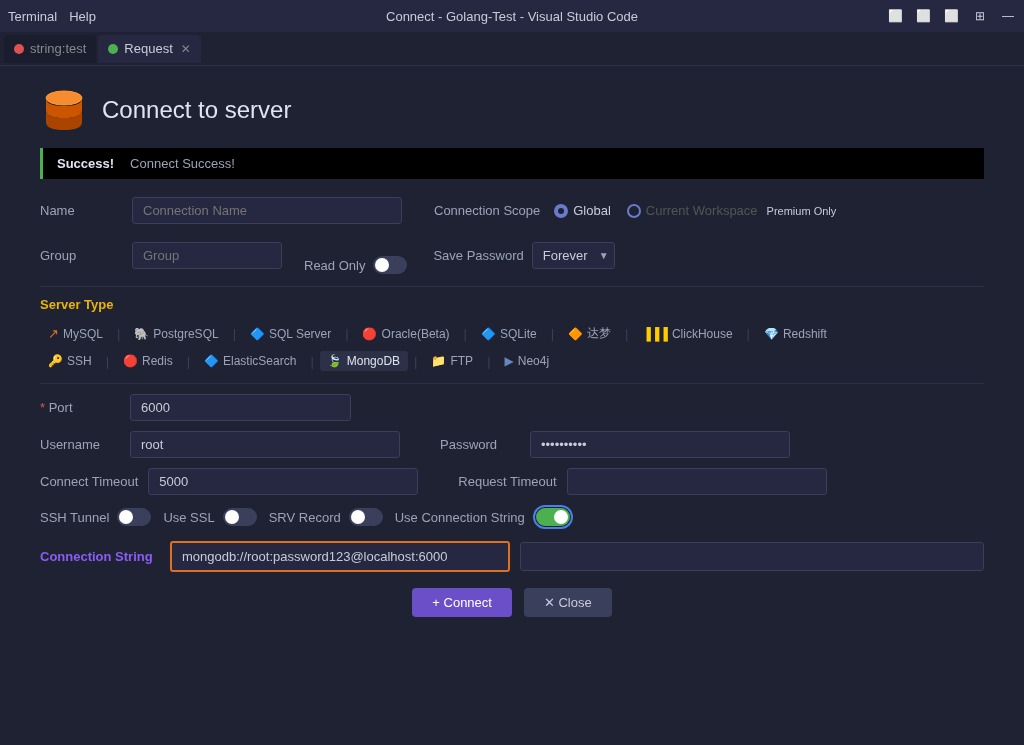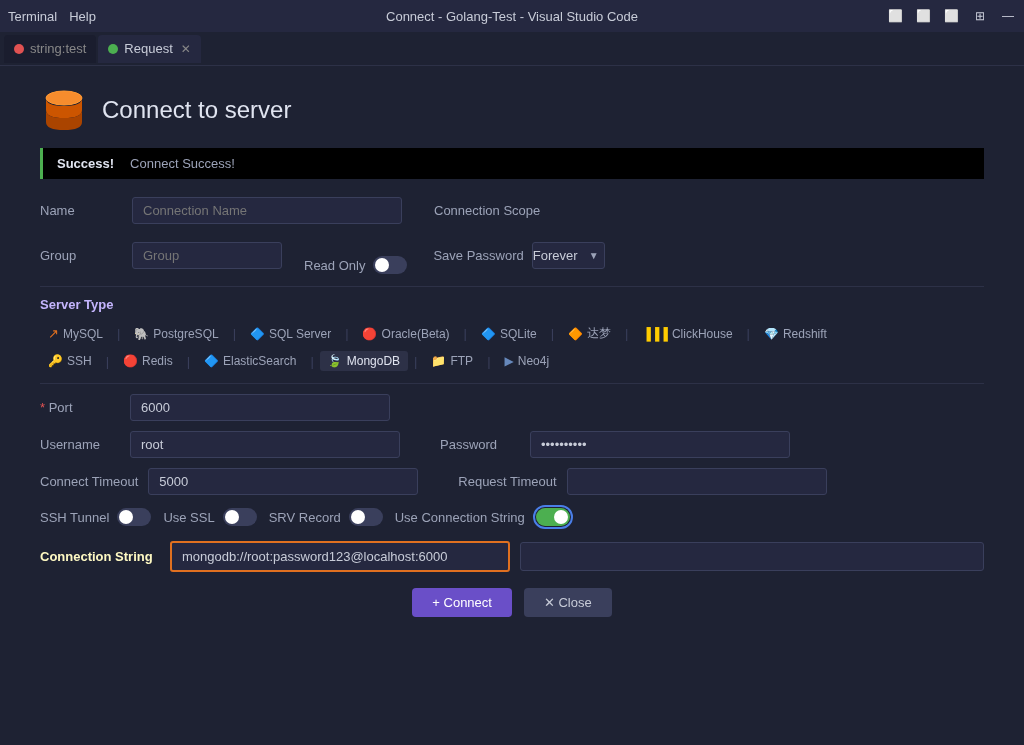--- a/index.html
+++ b/index.html
@@ -245,21 +245,21 @@
       transition: left 0.2s;
     }
     .toggle.on::after {
       left: 18px;
     }
     .toggle-label { color: #9ca3b8; font-size: 13px; }
 
     
     .section-title {
       font-weight: 600;
-      color: #c4b5fd;
+      color: #eab308;
       font-size: 13px;
       margin-bottom: 10px;
     }
     .server-type-section { margin-bottom: 12px; }
     .server-types-row {
       display: flex;
       align-items: center;
       flex-wrap: wrap;
       gap: 4px;
       margin-bottom: 6px;
@@ -297,21 +297,21 @@
     .select-wrap {
       position: relative;
       display: inline-flex;
       align-items: center;
     }
     .form-select {
       background: #252840;
       border: 1px solid #3a3f5c;
       border-radius: 3px;
       color: #c8ccd8;
-      padding: 5px 24px 5px 0;
+      padding: 5px 24px 5px 10px;
       font-size: 13px;
       appearance: none;
       cursor: pointer;
       outline: none;
     }
     .select-arrow {
       position: absolute;
       right: 6px;
       color: #9ca3b8;
       pointer-events: none;
@@ -443,20 +443,31 @@
   <div class="success-banner">
     <span class="success-label">Success!</span>
     <span class="success-msg">Connect Success!</span>
   </div>
 
   <div class="form-row">
     <span class="form-label">Name</span>
     <input class="form-input wide" type="text" placeholder="Connection Name" style="">
     <div class="scope-section">
       <span class="scope-label">Connection Scope</span>
+      <div class="radio-group">
+        <div class="radio-item">
+          <div class="radio-circle active"></div>
+          <span class="radio-text">Global</span>
+        </div>
+        <div class="radio-item">
+          <div class="radio-circle"></div>
+          <span class="radio-text disabled">Current Workspace</span>
+          <span class="premium-badge">Premium Only</span>
+        </div>
+      </div>
     </div>
   </div>
 
   <div class="form-row">
     <span class="form-label">Group</span>
     <input class="form-input medium" type="text" placeholder="Group" style="">
     <div class="toggle-wrap" style="margin-left:10px;margin-top:20px;">
       <span class="toggle-label">Read Only</span>
       <div class="toggle"></div>
     </div>
@@ -549,21 +560,21 @@
         <span>Neo4j</span>
       </div>
     </div>
   </div>
 
   <hr class="divider-line">
 
   <div class="field-pair">
     <div class="field-group">
       <span class="form-label required">Port</span>
-      <input class="form-input" type="text" value="6000" style="width: 260px;">
+      <input class="form-input" type="text" value="6000" style="width: 221px;">
     </div>
   </div>
 
   <div class="field-pair">
     <div class="field-group">
       <span class="form-label">Username</span>
       <input class="form-input wide" type="text" value="root" style="">
     </div>
     <div class="field-group">
       <span class="form-label">Password</span>
@@ -597,21 +608,21 @@
     </div>
     <div class="toggle-wrap">
       <span class="toggle-label">Use Connection String</span>
       <div class="toggle-highlight-wrap">
         <div class="toggle on" style="background:#4caf50;"></div>
       </div>
     </div>
   </div>
 
   <div class="connection-string-row">
-    <span class="form-label" style="min-width:120px;font-weight:600;color:#fef9c3;">Connection String</span>
+    <span class="form-label" style="min-width:120px;font-weight:600;color:#8b5cf6;">Connection String</span>
     <input class="connection-string-input" type="text" value="mongodb://root:password123@localhost:6000" style="">
     <input class="connection-string-rest" type="text" value="" style="">
   </div>
 
   <div class="button-row">
     <button class="btn-connect">+ Connect</button>
     <button class="btn-close">✕ Close</button>
   </div>
 
 </div>

